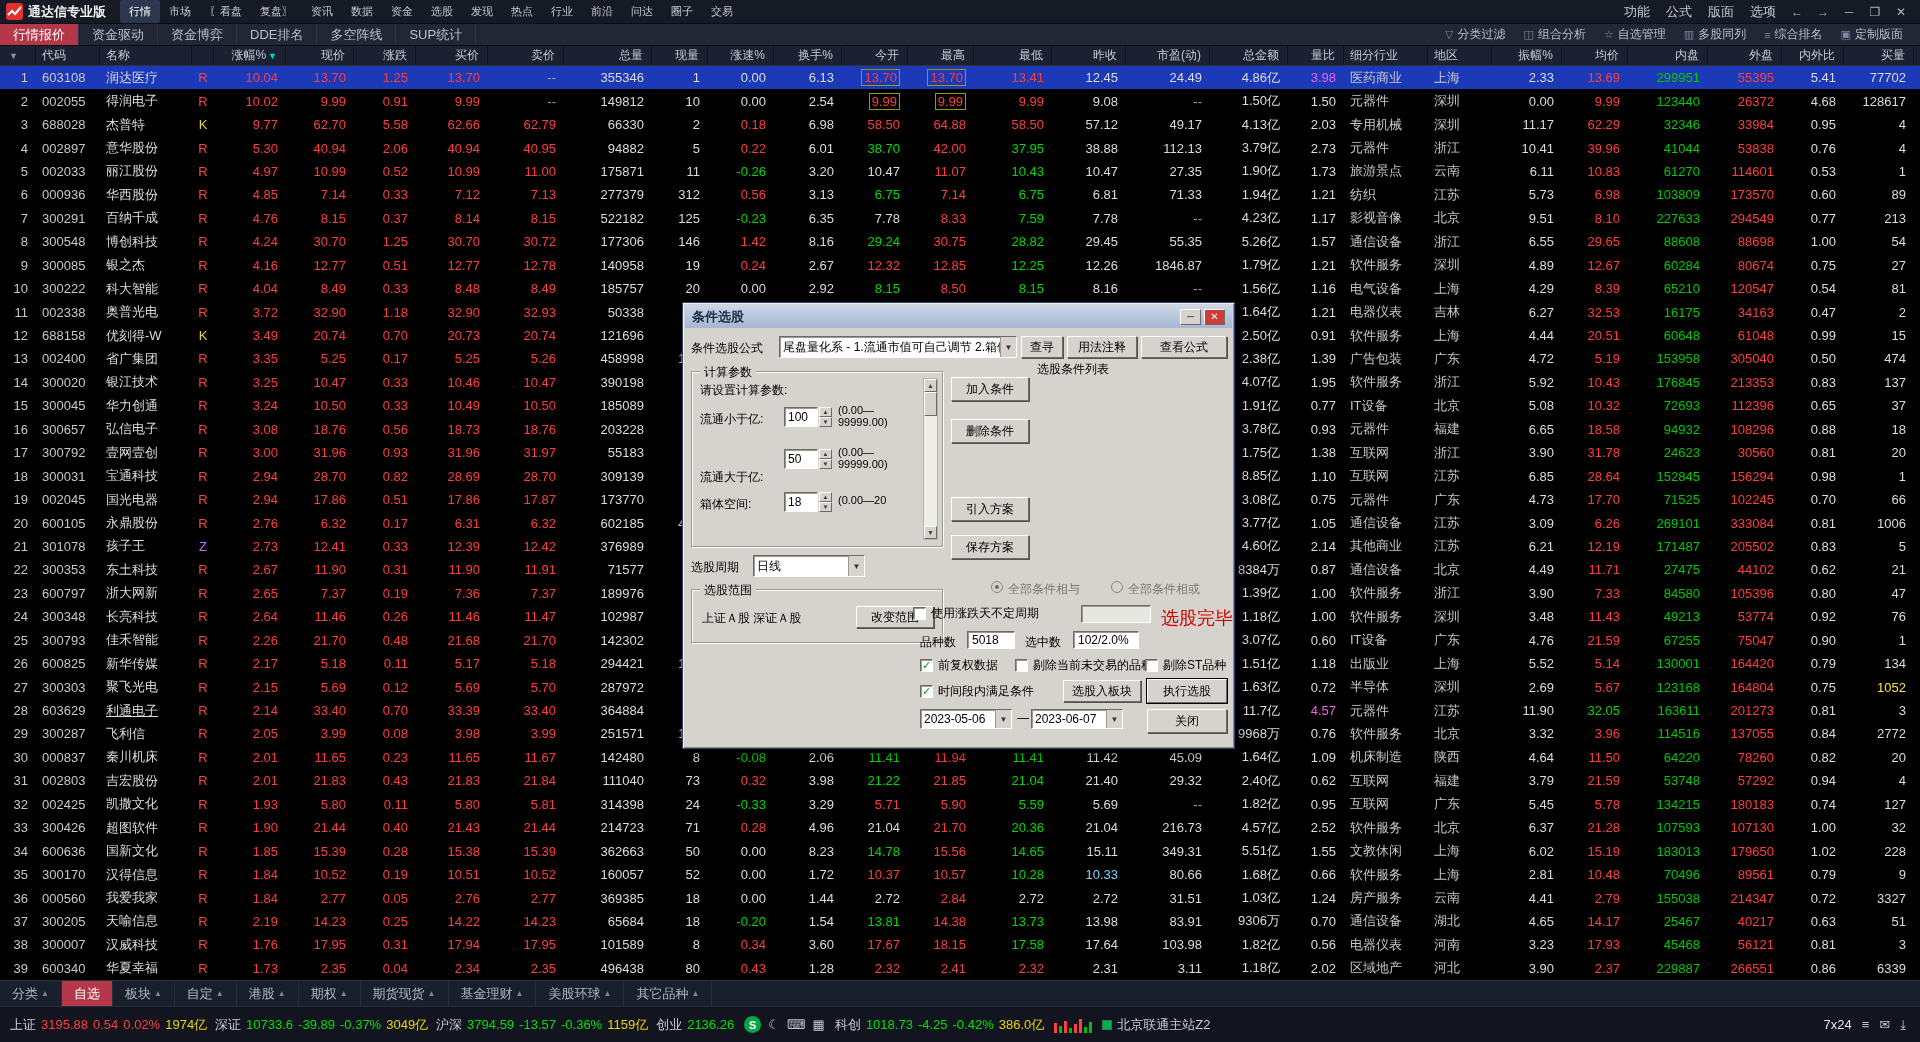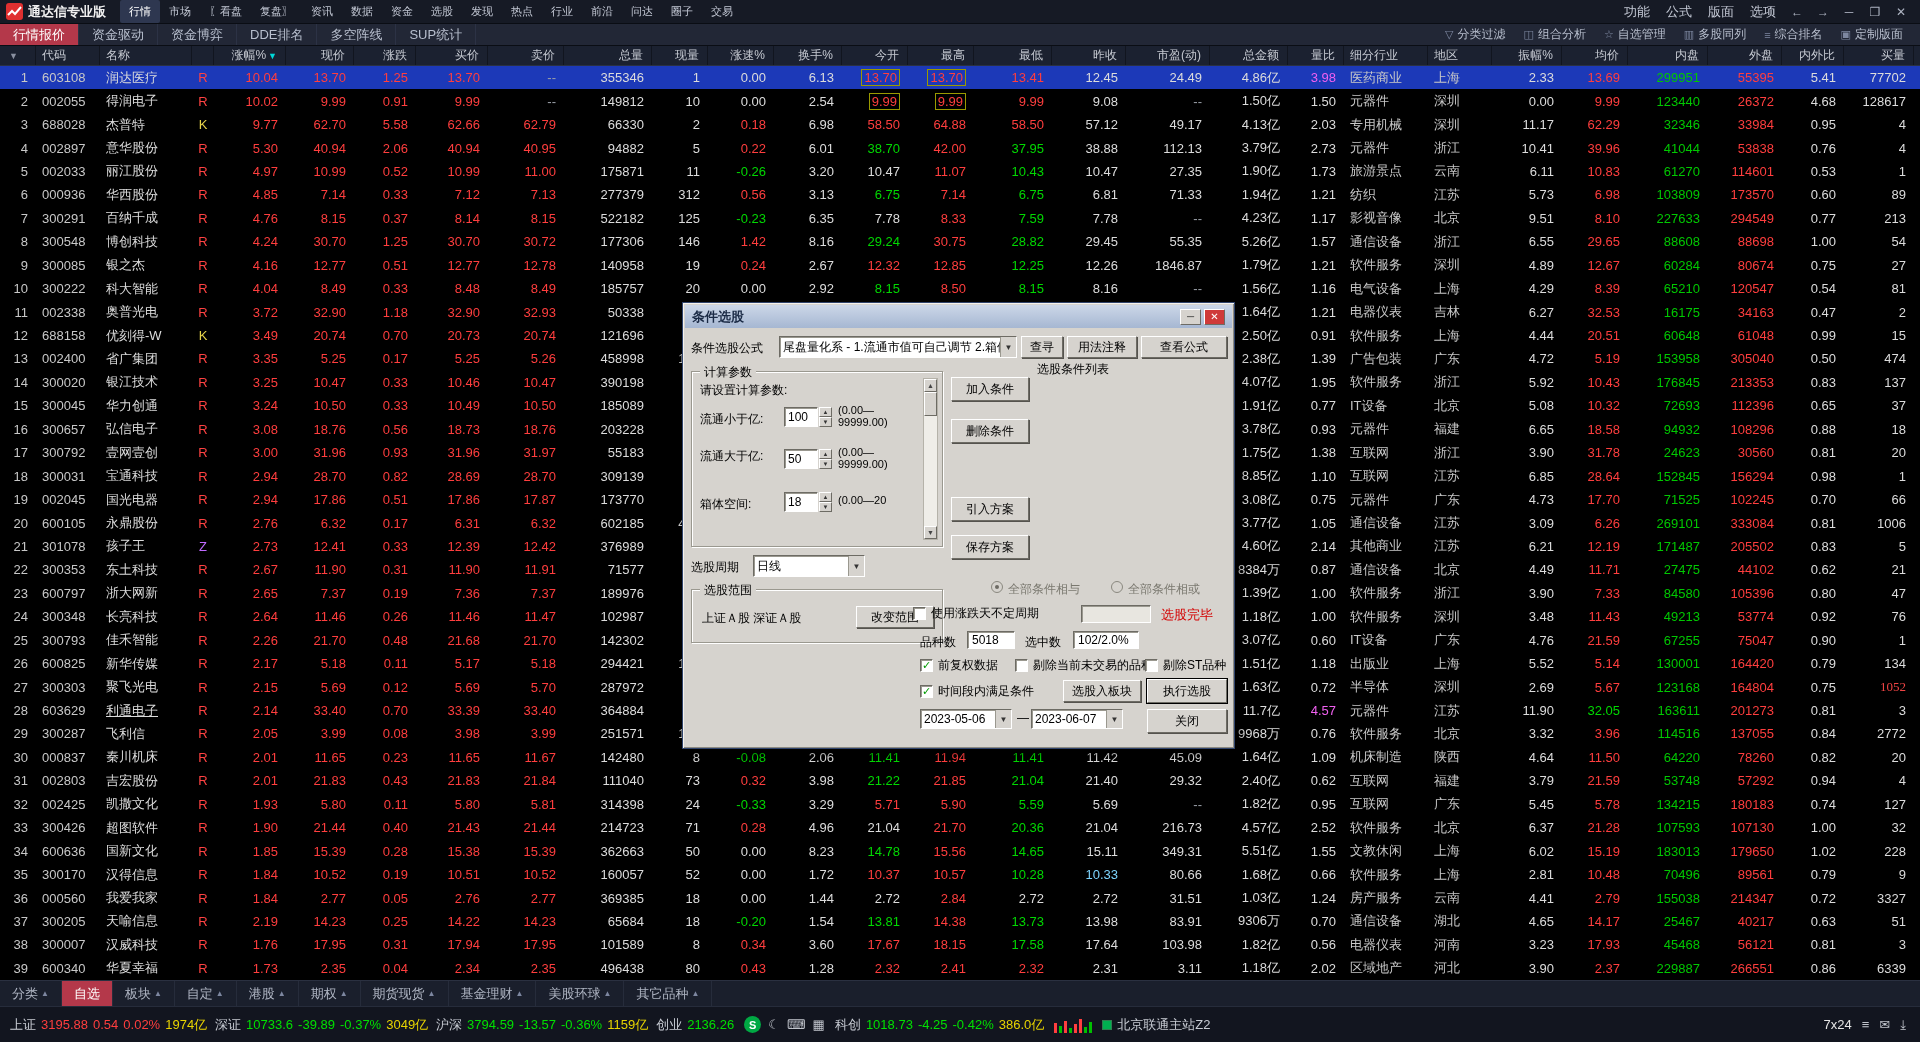--- a/index.html
+++ b/index.html
@@ -87,21 +87,21 @@
   .vscroll .thumb{height:24px;background:#d6d3ce;border:1px solid;border-color:#fff #6d6b64 #6d6b64 #fff;}
   .vscroll .track{flex:1;}
   .listbox{position:absolute;overflow:hidden;}
   .listbox .li{height:19px;line-height:19px;padding:0 4px;white-space:nowrap;}
   .listbox .li.sel{background:#2a52a0;color:#fff;}
   .chk{position:absolute;display:flex;align-items:center;gap:5px;white-space:nowrap;}
   .chk .box{width:13px;height:13px;background:#fff;border:1px solid;border-color:#6d6b64 #fff #fff #6d6b64;box-shadow:inset 1px 1px 0 #9a988f;display:flex;align-items:center;justify-content:center;font-size:11px;font-weight:bold;color:#009a00;}
   .radio{position:absolute;display:flex;align-items:flex-start;gap:5px;color:#7a786f;white-space:nowrap;}
   .radio .cir{width:12px;height:12px;border-radius:50%;background:#d6d3ce;border:1px solid #8a887f;display:flex;align-items:center;justify-content:center;}
   .radio .cir i{width:4px;height:4px;border-radius:50%;background:#6d6b64;}
-  .red-note{position:absolute;color:#d40000;font-size:13px;}
+  .red-note{position:absolute;color:#d40000;font-size:18px;}
   .field{position:absolute;padding:1px 4px;white-space:nowrap;}
 </style>
 </head>
 <body>
 
 <div class="titlebar">
   <span class="app-icon">
     <svg width="17" height="17" viewBox="0 0 17 17">
         <rect width="17" height="17" rx="3" fill="#e03030"></rect>
         <polyline points="2,12 6,8 9,11 15,4" stroke="#fff" stroke-width="2" fill="none"></polyline>
@@ -1075,21 +1075,21 @@
       <div class="cell a-r" style="width: 84px; color: rgb(220, 220, 220);">38.50</div>
       <div class="cell a-r" style="width: 78px; color: rgb(220, 220, 220);">1.63亿</div>
       <div class="cell a-r" style="width: 56px; color: rgb(220, 220, 220);">0.72</div>
       <div class="cell a-l" style="width: 84px; color: rgb(200, 200, 200);">半导体</div>
       <div class="cell a-l" style="width: 64px; color: rgb(200, 200, 200);">深圳</div>
       <div class="cell a-r" style="width: 70px; color: rgb(220, 220, 220);">2.69</div>
       <div class="cell a-r" style="width: 66px; color: rgb(255, 62, 62);">5.67</div>
       <div class="cell a-r" style="width: 80px; color: rgb(0, 200, 0);">123168</div>
       <div class="cell a-r" style="width: 74px; color: rgb(255, 62, 62);">164804</div>
       <div class="cell a-r" style="width: 62px; color: rgb(220, 220, 220);">0.75</div>
-      <div class="cell a-r" style="width: 70px; color: #ef4444; font-family: Liberation Serif, serif;">1052</div>
+      <div class="cell a-r" style="width: 70px; color: #fde047;">1052</div>
     </div>
     <div class="trow">
       <div class="cell a-r" style="width: 36px; color: rgb(200, 200, 200);">28</div>
       <div class="cell a-l" style="width: 64px; color: rgb(200, 200, 200);">603629</div>
       <div class="cell a-l" style="width: 92px; color: rgb(220, 220, 220); text-decoration: underline;">利通电子</div>
       <div class="cell a-c" style="width: 22px; color: rgb(255, 66, 66);">R</div>
       <div class="cell a-r" style="width: 72px; color: rgb(255, 62, 62);">2.14</div>
       <div class="cell a-r" style="width: 68px; color: rgb(255, 62, 62);">33.40</div>
       <div class="cell a-r" style="width: 62px; color: rgb(255, 62, 62);">0.70</div>
       <div class="cell a-r" style="width: 72px; color: rgb(255, 62, 62);">33.39</div>
@@ -1471,21 +1471,21 @@
     <span class="lab" style="left:8px;top:39px;">流通小于亿:</span>
     <div class="spin" style="left:92px;top:35px;">
       <span class="sv sunk">100</span>
       <span class="arr">
           <i>▲</i>
           <i>▼</i>
         </span>
     </div>
     <span class="rng" style="left:146px;top:32px;">(0.00—99999.00)</span>
 
-    <span class="lab" style="left:8px;top:76px;">流通大于亿:</span>
+    <span class="lab" style="left:8px;top:97px;">流通大于亿:</span>
     <div class="spin" style="left:92px;top:77px;">
       <span class="sv sunk">50</span>
       <span class="arr">
           <i>▲</i>
           <i>▼</i>
         </span>
     </div>
     <span class="rng" style="left:146px;top:74px;">(0.00—99999.00)</span>
 
     <span class="lab" style="left:8px;top:124px;">箱体空间:</span>

